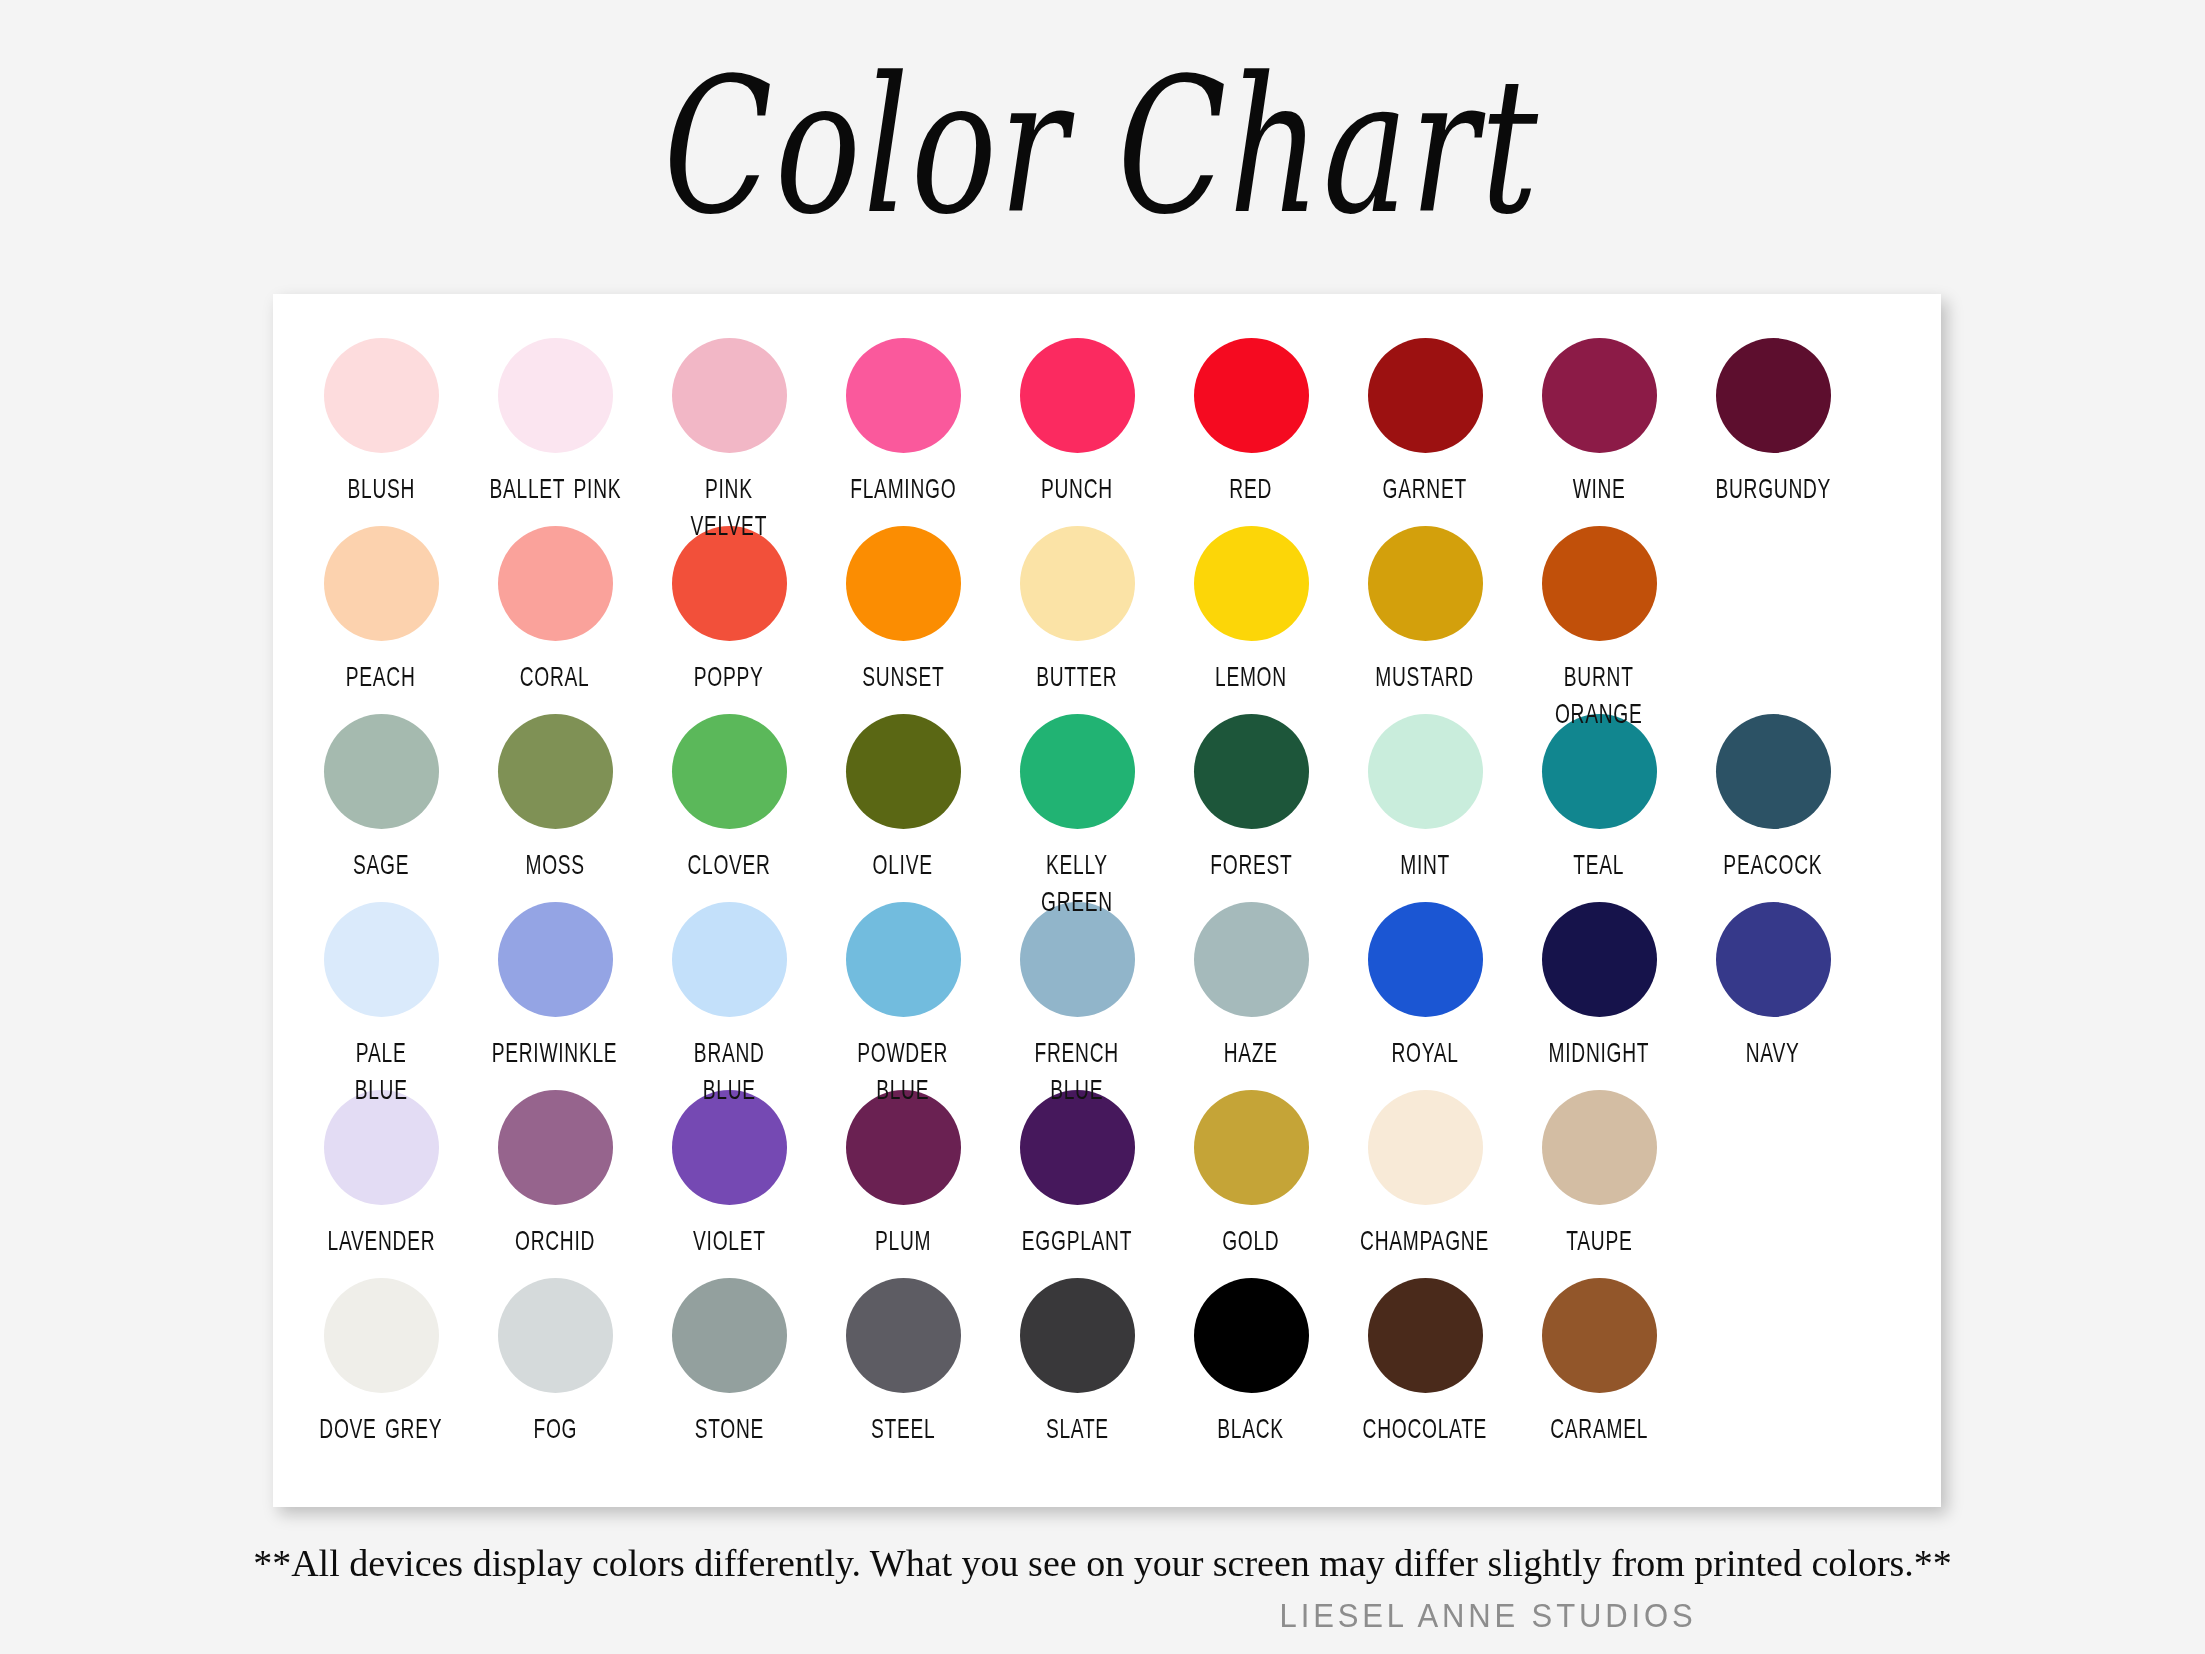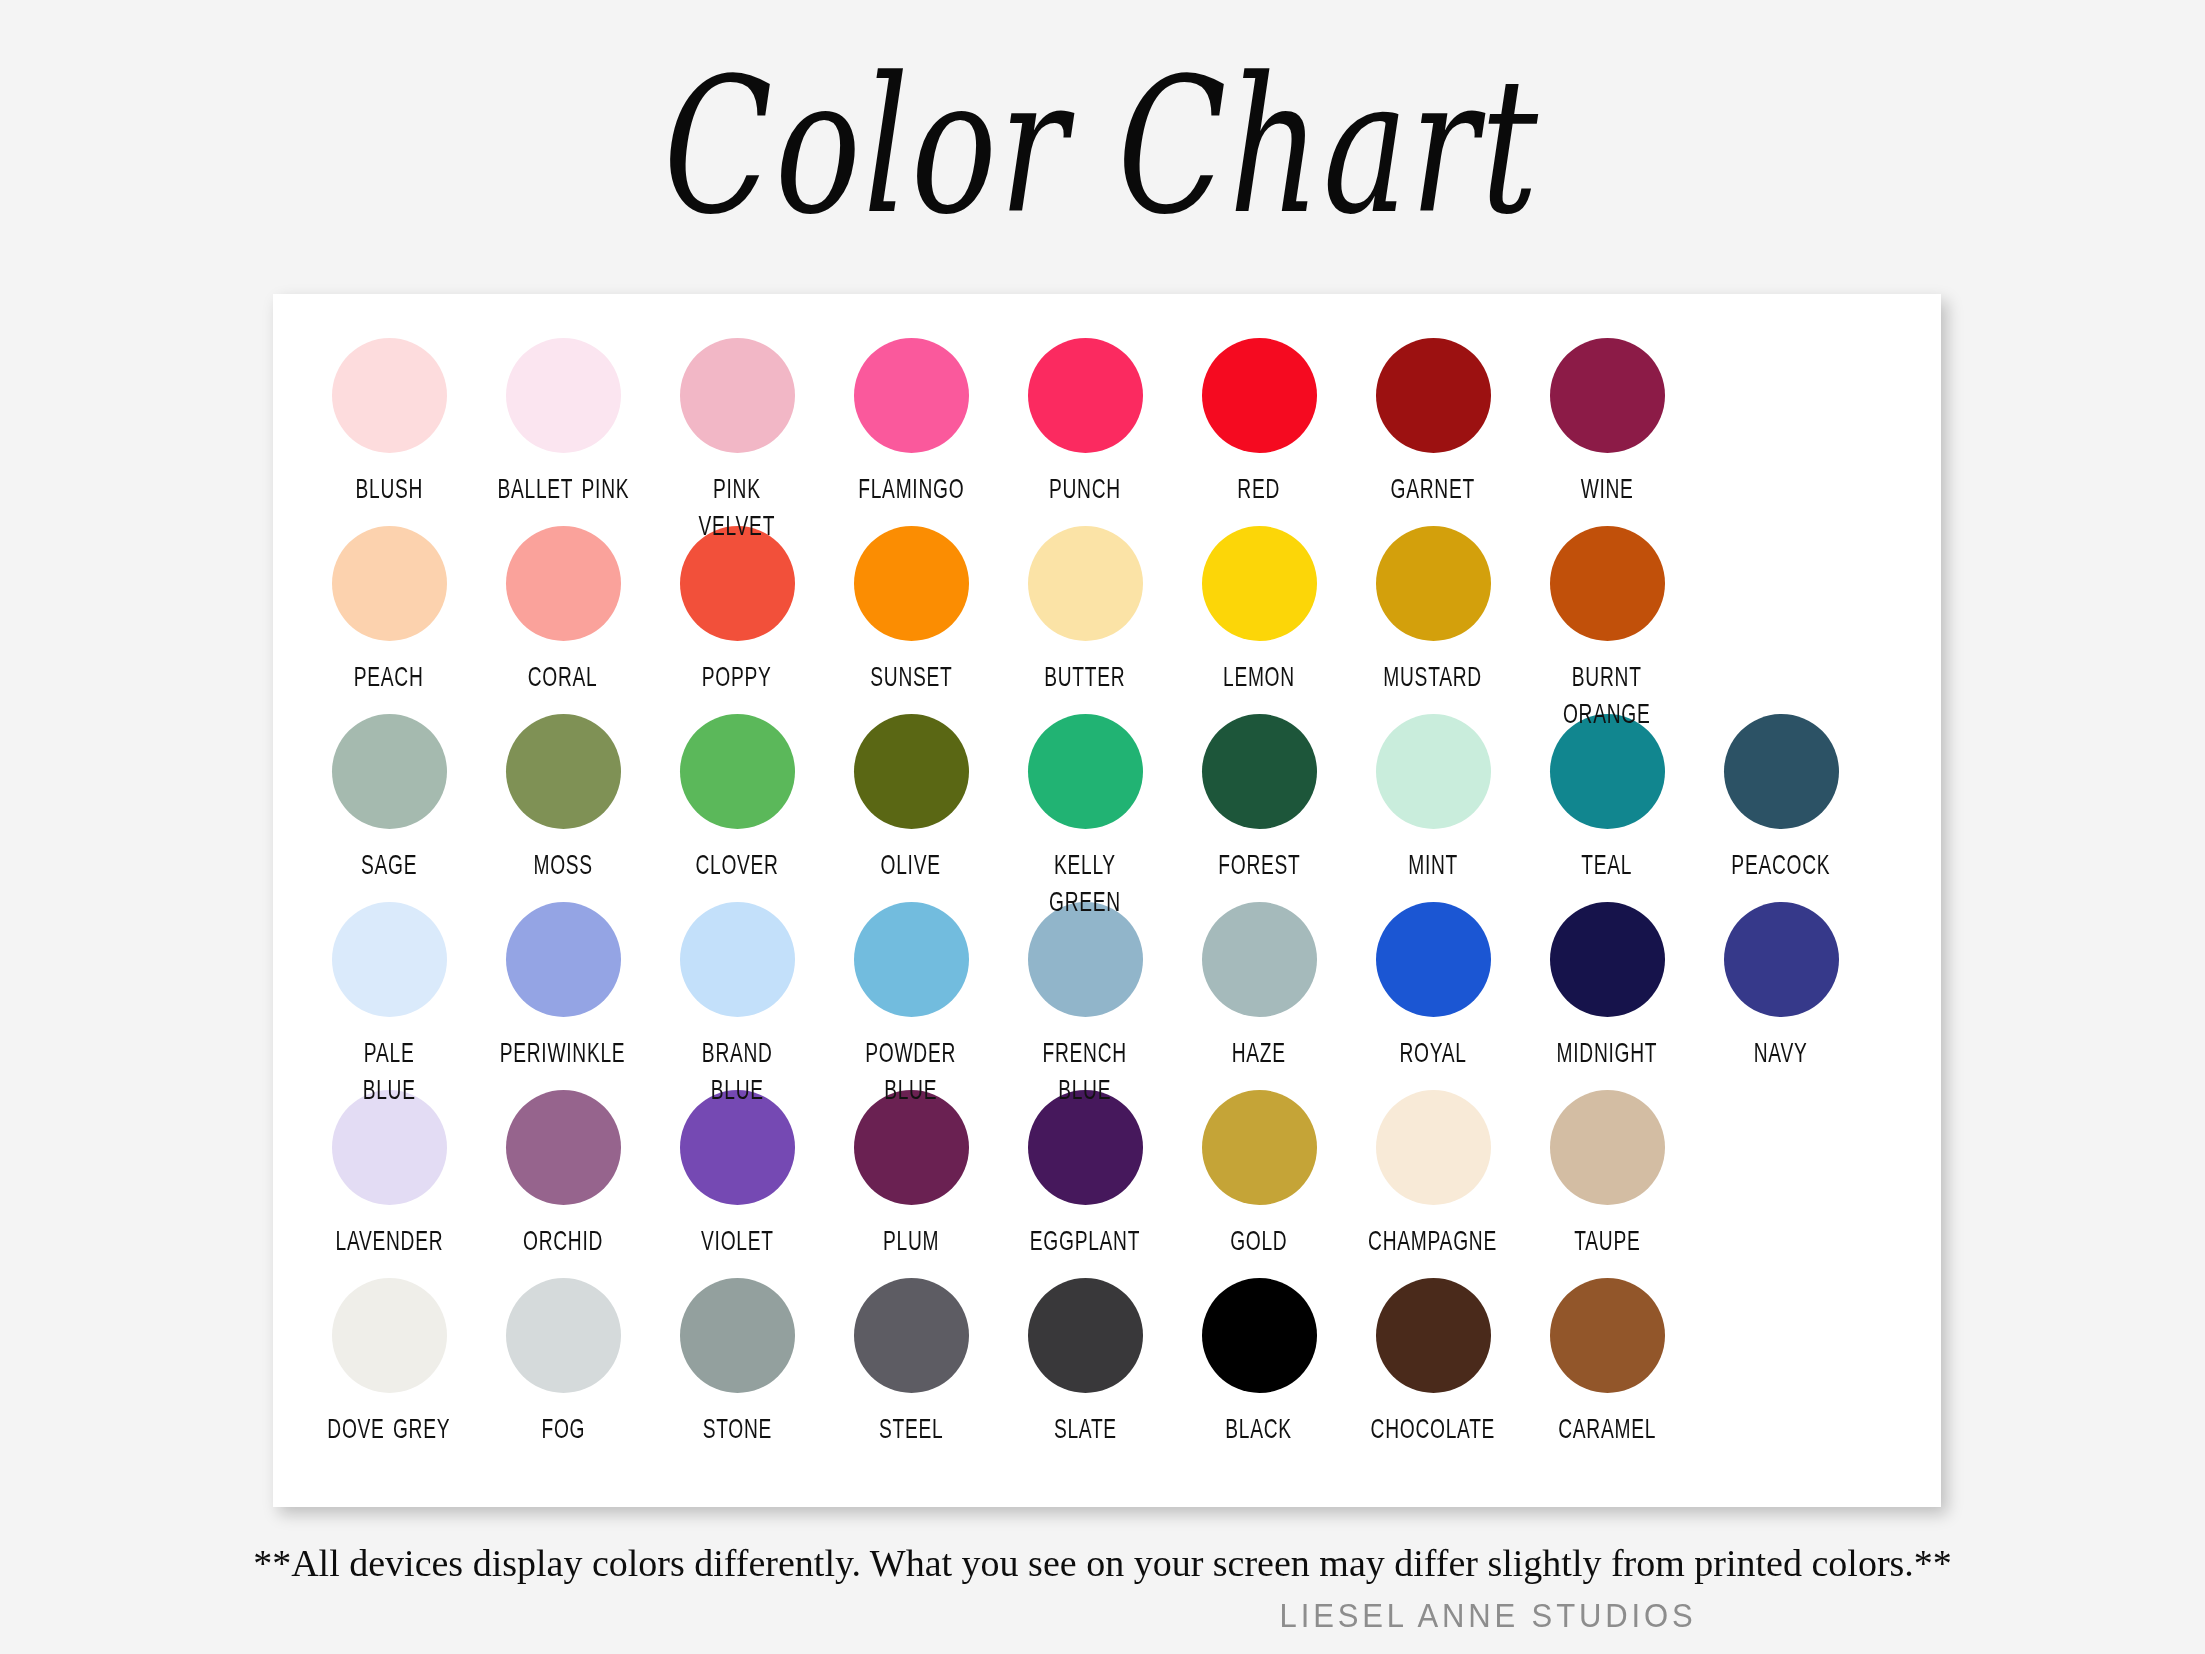--- a/index.html
+++ b/index.html
@@ -47,21 +47,21 @@
     left: 273px;
     top: 294px;
     width: 1668px;
     height: 1213px;
     background: #ffffff;
     box-shadow: 5.9px 7px 15.3px rgba(0,0,0,0.22);
   }
 
   .grid {
     position: absolute;
-    left: 8px;
+    left: 0;
     top: 44px;
     width: 1668px;
     display: flex;
     flex-direction: column;
   }
 
   .row {
     display: flex;
     flex-direction: row;
     justify-content: flex-start;
@@ -163,20 +163,24 @@
             <div class="label">Red</div>
           </div>
           <div class="cell">
             <div class="swatch" style="background: rgb(156, 17, 17);"></div>
             <div class="label">Garnet</div>
           </div>
           <div class="cell">
             <div class="swatch" style="background: rgb(140, 27, 71);"></div>
             <div class="label">Wine</div>
           </div>
+          <div class="cell">
+            <div class="swatch" style="background: rgb(93, 14, 46);"></div>
+            <div class="label">Burgundy</div>
+          </div>
         </div>
         <div class="row">
           <div class="cell">
             <div class="swatch" style="background: rgb(252, 210, 174);"></div>
             <div class="label">Peach</div>
           </div>
           <div class="cell">
             <div class="swatch" style="background: rgb(250, 162, 155);"></div>
             <div class="label">Coral</div>
           </div>

